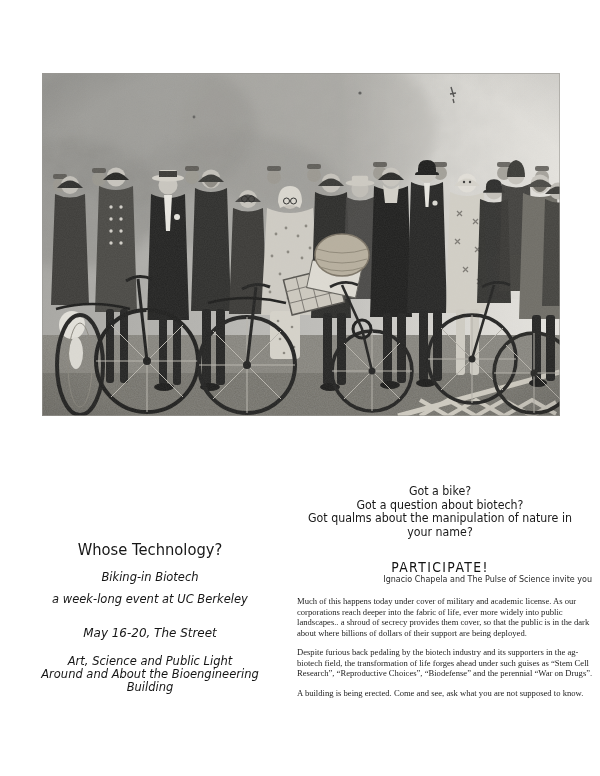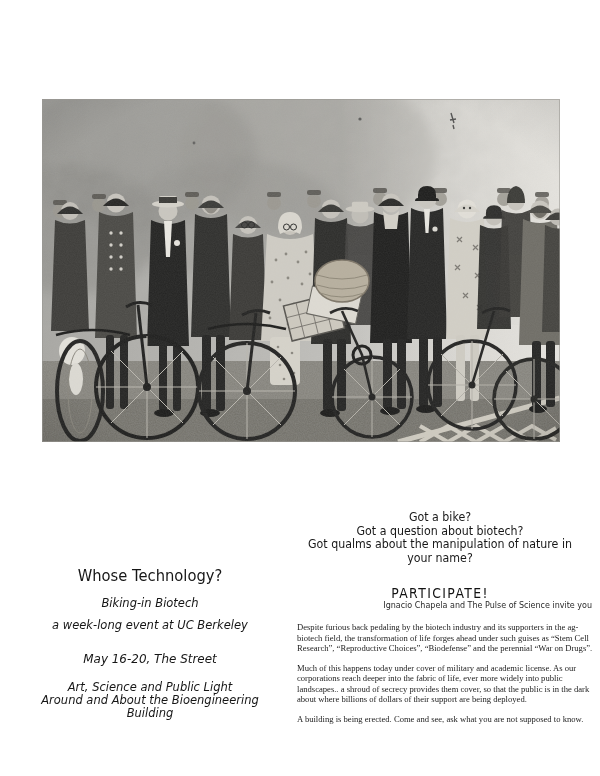--- a/index.html
+++ b/index.html
@@ -1,18 +1,18 @@
 <!DOCTYPE html>
 <html><head>
 <meta charset="utf-8">
 <style>
   html,body { margin:0; padding:0; background:#ffffff; }
   .page {
     position:relative; width:600px; height:700px; background:#ffffff;
-    font-family:"DejaVu Sans", sans-serif; color:#141414; overflow:hidden;margin-top:26px;
+    font-family:"DejaVu Sans", sans-serif; color:#141414; overflow:hidden;
   }
   
   .photo-frame { position:absolute; left:42px; top:73px; width:518px; height:343px; }
   .photo-frame svg { display:block; width:518px; height:343px; }
 
   
   .hand { transform:scaleX(.92); transform-origin:50% 50%; }
   .questions {
     position:absolute; left:288px; top:485px; width:304px;
     text-align:center; font-size:12px; line-height:13.5px; color:#181818;
@@ -404,22 +404,22 @@
     <div>Got a bike?</div>
     <div>Got a question about biotech?</div>
     <div>Got qualms about the manipulation of nature in</div>
     <div>your name?</div>
   </div>
 
   <div class="participate-title hand">PARTICIPATE!</div>
   <div class="participate-sub">Ignacio Chapela and The Pulse of Science invite you</div>
 
   <div class="body-copy">
+    <p>Much of this happens today under cover of military and academic license.  As our corporations reach deeper into the fabric of life, ever more widely into public landscapes.. a shroud of secrecy provides them cover, so that the public is in the dark about where billions of dollars of their support are being deployed.</p>
     <p>Despite furious back pedaling by the biotech industry and its supporters in the ag-biotech field, the transformation of life forges ahead under such guises as “Stem Cell Research”, “Reproductive Choices”, “Biodefense” and the perennial “War on Drugs”.</p>
-    <p>Much of this happens today under cover of military and academic license.  As our corporations reach deeper into the fabric of life, ever more widely into public landscapes.. a shroud of secrecy provides them cover, so that the public is in the dark about where billions of dollars of their support are being deployed.</p>
     <p>A building is being erected.  Come and see, ask what you are not supposed to know. Come see how much we can find out about it together.  We will circulate art, science and public light around the hull of the 12-story bioengineering building, now under construction in the heart of the Berkeley Campus of the University</p>
   </div>
 
   <div class="lc lc-title hand">Whose Technology?</div>
   <div class="lc lc-sub1 lc-italic hand">Biking-in Biotech</div>
   <div class="lc lc-sub2 lc-italic hand">a week-long event at UC Berkeley</div>
   <div class="lc lc-date lc-italic hand">May 16-20, The Street</div>
   <div class="lc lc-tagline lc-italic hand">
     <div>Art, Science and Public Light</div>
     <div>Around and About the Bioengineering Building</div>

